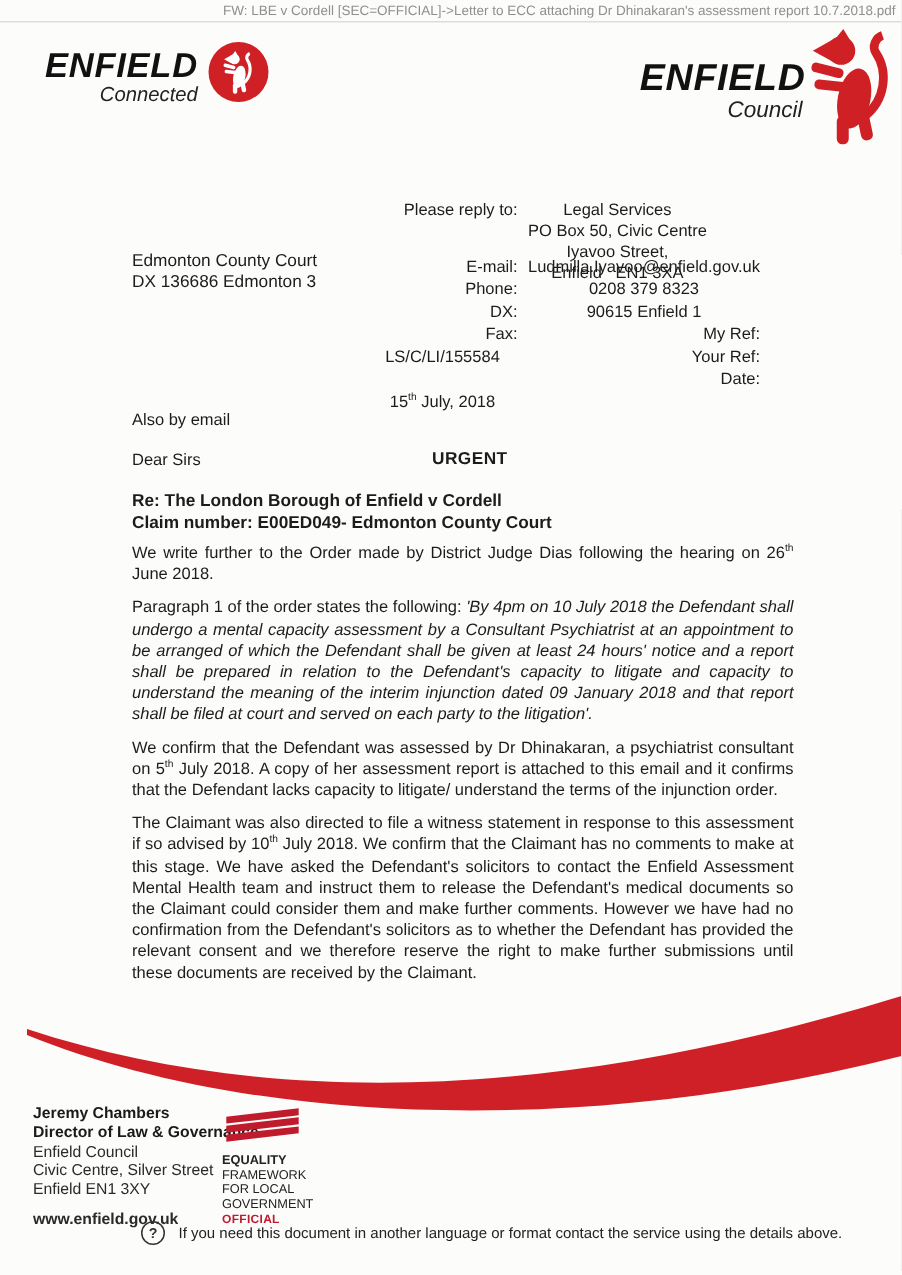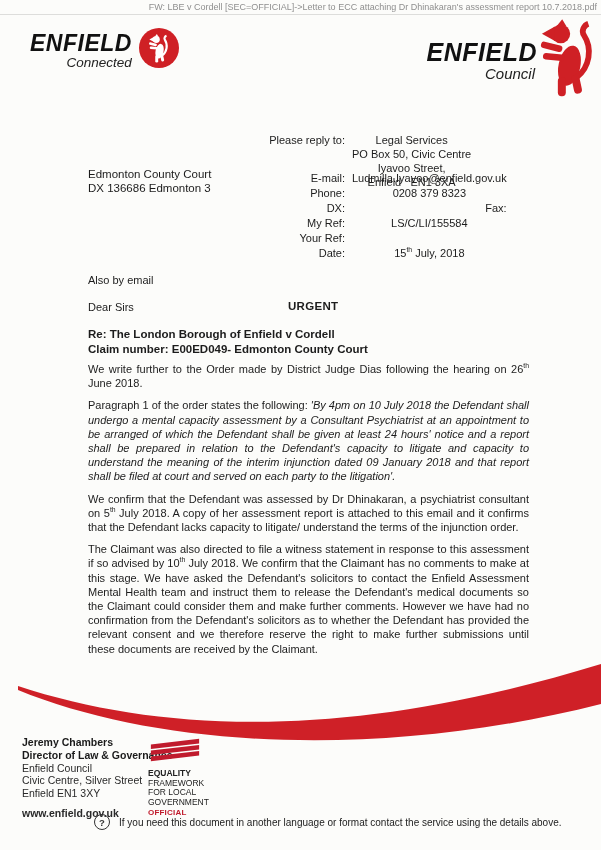--- a/index.html
+++ b/index.html
@@ -122,20 +122,21 @@
     <div>Edmonton County Court</div>
     <div>DX 136686 Edmonton 3</div>
   </div>
 
   <div class="info-grid contact-block">
     <div class="lbl">E-mail:</div>
     <div class="val">Ludmilla.Iyavoo@enfield.gov.uk</div>
     <div class="lbl">Phone:</div>
     <div class="val">0208 379 8323</div>
     <div class="lbl">DX:</div>
+    <div class="val">90615 Enfield 1</div>
     <div class="lbl">Fax:</div>
     <div class="lbl">My Ref:</div>
     <div class="val">LS/C/LI/155584</div>
     <div class="lbl">Your Ref:</div>
     <div class="val"></div>
     <div class="lbl">Date:</div>
     <div class="val"><span>15</span><sup>th</sup><span> July, 2018</span></div>
   </div>
 
   <div class="also-email">Also by email</div>

